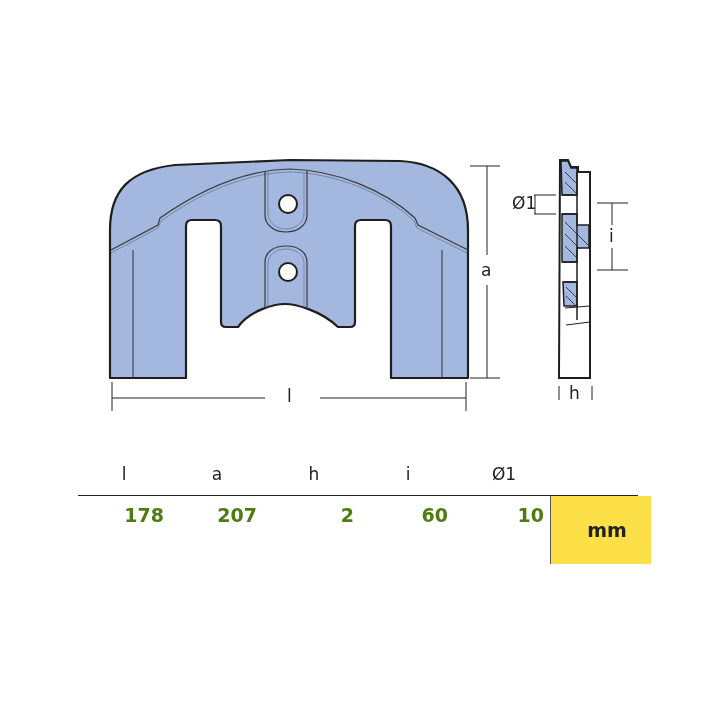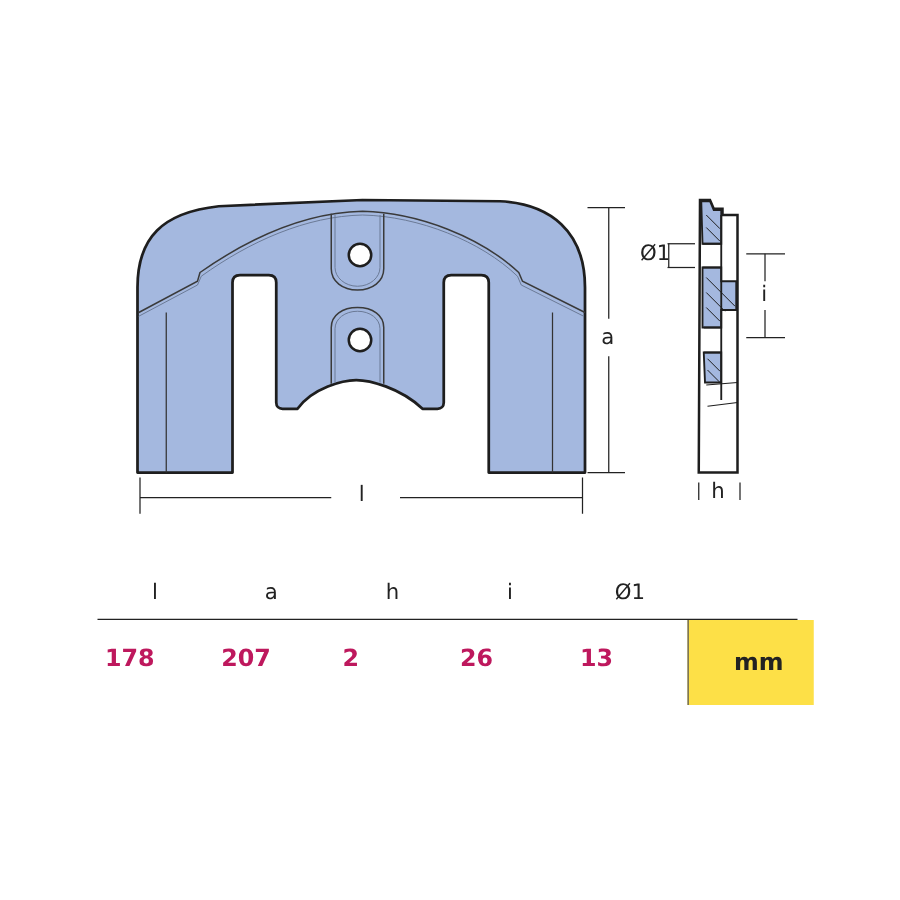--- a/index.html
+++ b/index.html
@@ -2,21 +2,21 @@
 <html><head>
 <meta charset="utf-8">
 <style>
   html, body { margin:0; padding:0; background:#ffffff; }
   body { width:720px; height:720px; position:relative; overflow:hidden; font-family:"Liberation Sans", sans-serif; color:#1a1a1a; }
   .drawing { position:absolute; left:0; top:0; width:720px; height:440px; }
   .lbl { position:absolute; font-size:17px; color:#222; font-family:"DejaVu Sans", sans-serif; }
   .table { position:absolute; left:78px; top:460px; width:560px; height:105px; }
   .hdr { position:absolute; top:4px; font-size:17px; color:#222; font-family:"DejaVu Sans", sans-serif; text-align:center; width:80px; }
   .rule { position:absolute; left:0; top:35px; width:560px; height:1px; background:#222; }
-  .val { position:absolute; top:56px; font-size:19px; font-weight:bold; color:#be185d; text-align:left; width:80px; font-family:"DejaVu Sans", sans-serif; }
+  .val { position:absolute; top:44px; font-size:19px; font-weight:bold; color:#4d7c0f; text-align:right; width:80px; font-family:"DejaVu Sans", sans-serif; }
   .unit { position:absolute; left:472px; top:36px; width:88px; height:68px; background:#fde047; border-left:1px solid #555; display:flex; align-items:center; justify-content:center; font-weight:bold; font-size:19px; color:#222; font-family:"DejaVu Sans", sans-serif;padding-left:12px; }
 </style>
 </head>
 <body>
 
 <svg class="drawing" viewBox="0 0 720 440" width="720" height="440">
 
   <g>
     <path d="M110,378 L110,230 C110,190 130,170 175,165 L290,160 L400,161 C440,163 468,185 468,230 L468,378 L391,378 L391,226 C391,222 389,220 385,220 L361,220 C357,220 355,222 355,226 L355,322 C355,325 353,327 350,327 L338,327 C320,310 295,304 285,304 C275,304 250,310 238,327 L226,327 C223,327 221,325 221,322 L221,226 C221,222 219,220 215,220 L192,220 C188,220 186,222 186,226 L186,378 Z" fill="#a4b8df" stroke="#1e1e1e" stroke-width="2.2" stroke-linejoin="round"></path>
     <path d="M111,250 L158,225 L160,218 C200,190 245,170 290,169 C335,170 385,190 415,218 L418,225 L468,250" fill="none" stroke="#3a3a3a" stroke-width="1.2"></path>
@@ -96,18 +96,18 @@
 <div class="table">
   <span class="hdr" style="left:6px;">l</span>
   <span class="hdr" style="left:99px;">a</span>
   <span class="hdr" style="left:196px;">h</span>
   <span class="hdr" style="left:290px;">i</span>
   <span class="hdr" style="left:386px;">Ø1</span>
   <div class="rule"></div>
   <span class="val" style="left:6px;">178</span>
   <span class="val" style="left:99px;">207</span>
   <span class="val" style="left:196px;">2</span>
-  <span class="val" style="left:290px;">26</span>
-  <span class="val" style="left:386px;">13</span>
+  <span class="val" style="left:290px;">60</span>
+  <span class="val" style="left:386px;">10</span>
   <div class="unit">
       <span>mm</span>
     </div>
 </div>
 
 </body></html>

